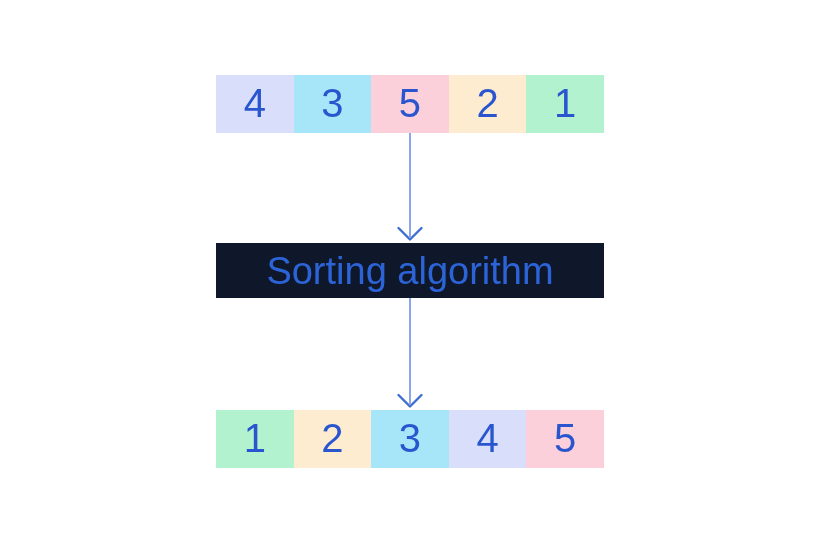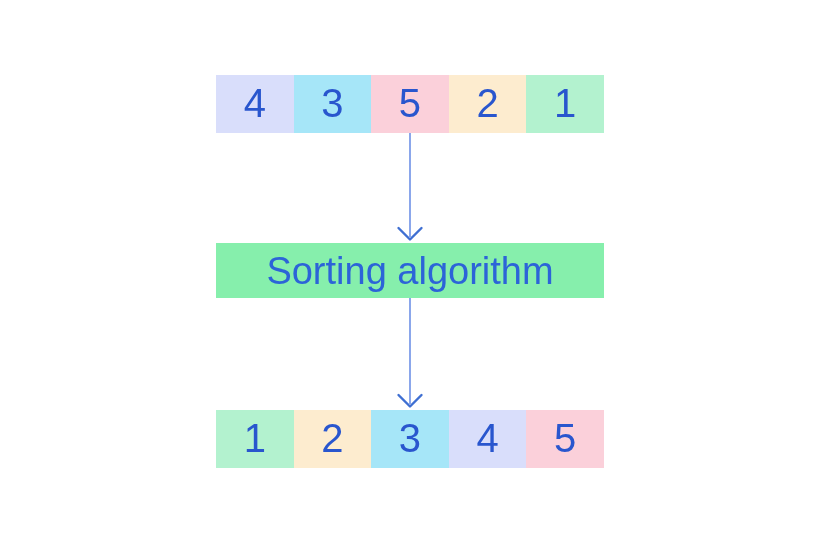--- a/index.html
+++ b/index.html
@@ -66,21 +66,21 @@
     <div class="cell" style="background: rgb(179, 242, 207);">1</div>
   </div>
 
   <div class="arrow arrow-1">
     <svg viewBox="0 0 30 110" preserveAspectRatio="none">
       <line x1="15" y1="0" x2="15" y2="104" fill="none" stroke-width="1.8" stroke="#7e9de9"></line>
       <polyline points="3.5,95 15,106.5 26.5,95" fill="none" stroke-width="2.4" stroke-linecap="round" stroke-linejoin="round" stroke="#3f6fd2"></polyline>
     </svg>
   </div>
 
-  <div class="process-box" style="background: #86efac; color: rgb(44, 100, 216);">Sorting algorithm</div>
+  <div class="process-box" style="background: #0f172a; color: rgb(44, 100, 216);">Sorting algorithm</div>
 
   <div class="arrow arrow-2">
     <svg viewBox="0 0 30 112" preserveAspectRatio="none">
       <line x1="15" y1="0" x2="15" y2="106" fill="none" stroke-width="1.8" stroke="#7e9de9"></line>
       <polyline points="3.5,97 15,108.5 26.5,97" fill="none" stroke-width="2.4" stroke-linecap="round" stroke-linejoin="round" stroke="#3f6fd2"></polyline>
     </svg>
   </div>
 
   <div class="array-row sorted" style="color: rgb(41, 86, 206);">
     <div class="cell" style="background: rgb(179, 242, 207);">1</div>

